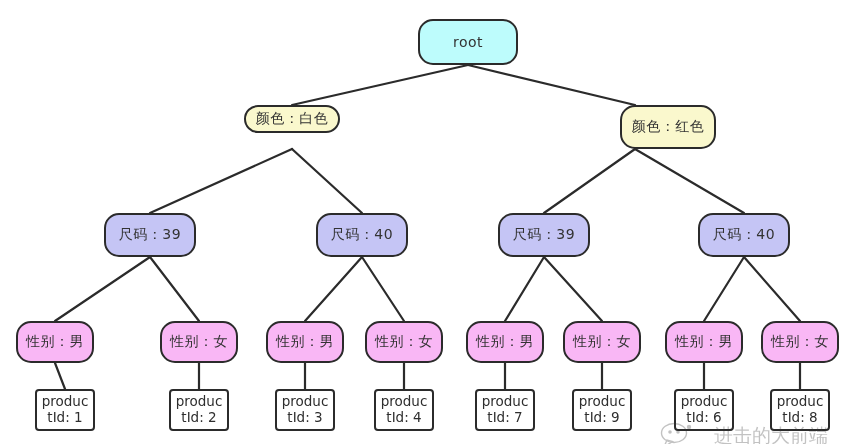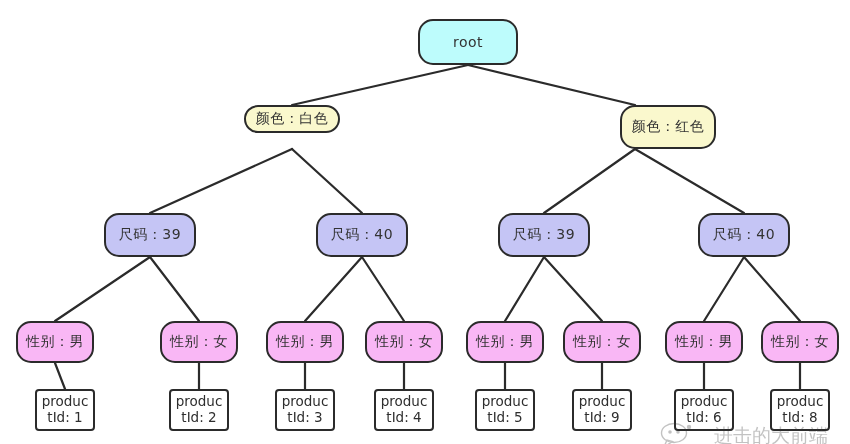--- a/index.html
+++ b/index.html
@@ -204,21 +204,21 @@
     </div>
     <div class="node leaf fill-leaf" style="width: 60px; height: 42px; left: 374px; top: 389px;">
       <div>
         <span class="leaf-text">produc</span>
         <span class="leaf-text">tId: 4</span>
       </div>
     </div>
     <div class="node leaf fill-leaf" style="width: 60px; height: 42px; left: 475px; top: 389px;">
       <div>
         <span class="leaf-text">produc</span>
-        <span class="leaf-text">tId: 5</span>
+        <span class="leaf-text">tId: 7</span>
       </div>
     </div>
     <div class="node leaf fill-leaf" style="width: 60px; height: 42px; left: 572px; top: 389px;">
       <div>
         <span class="leaf-text">produc</span>
         <span class="leaf-text">tId: 9</span>
       </div>
     </div>
     <div class="node leaf fill-leaf" style="width: 60px; height: 42px; left: 674px; top: 389px;">
       <div>

